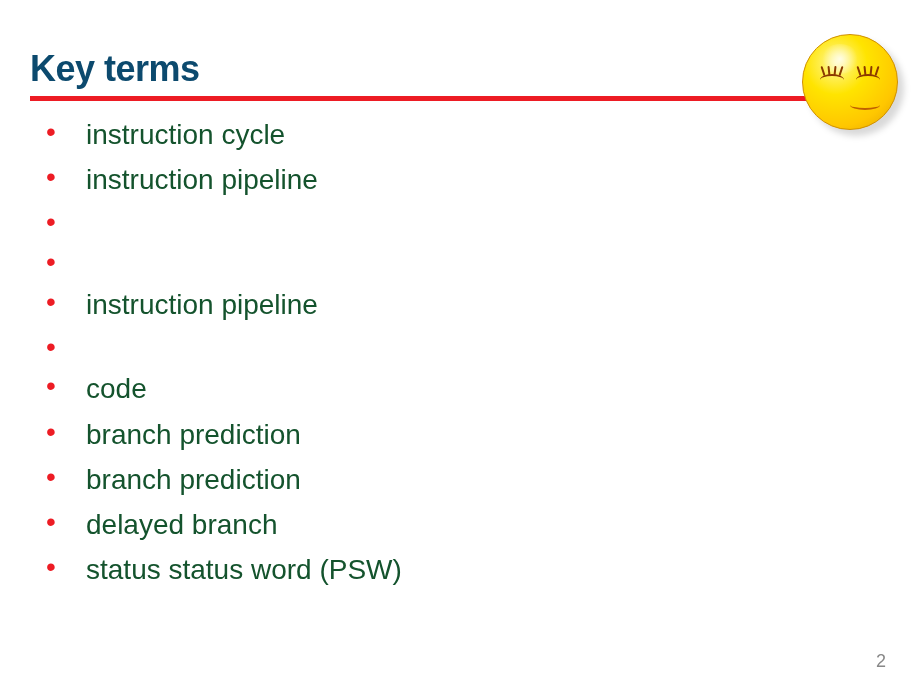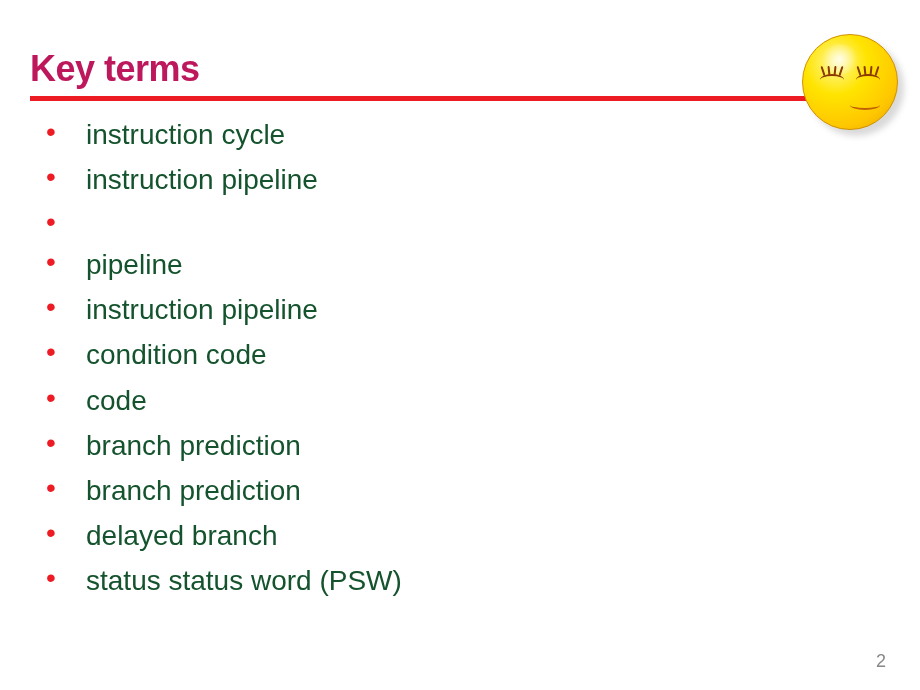--- a/index.html
+++ b/index.html
@@ -11,21 +11,21 @@
       width: 920px;
       height: 690px;
       background: #ffffff;
       font-family: Arial, Helvetica, sans-serif;
       position: relative;
       overflow: hidden;
     }
     .title {
       font-size: 36px;
       font-weight: 900;
-      color: #be185d;
+      color: #0c4a6e;
       padding: 48px 0 6px 30px;
       letter-spacing: -0.5px;
     }
     .title-underline {
       height: 5px;
       background: #ed1c24;
       margin: 0 30px 14px 30px;
     }
     .bullet-list {
       list-style: none;
@@ -139,29 +139,27 @@
   </li>
   <li class="bullet-item">
     <span class="bullet-dot">•</span>
     <span class="bullet-text">instruction pipeline</span>
   </li>
   <li class="bullet-item">
     <span class="bullet-dot">•</span>
   </li>
   <li class="bullet-item">
     <span class="bullet-dot">•</span>
-    <span class="bullet-text">pipeline</span>
   </li>
   <li class="bullet-item">
     <span class="bullet-dot">•</span>
     <span class="bullet-text">instruction pipeline</span>
   </li>
   <li class="bullet-item">
     <span class="bullet-dot">•</span>
-    <span class="bullet-text">condition code</span>
   </li>
   <li class="bullet-item">
     <span class="bullet-dot">•</span>
     <span class="bullet-text">code</span>
   </li>
   <li class="bullet-item">
     <span class="bullet-dot">•</span>
     <span class="bullet-text">branch prediction</span>
   </li>
   <li class="bullet-item">

